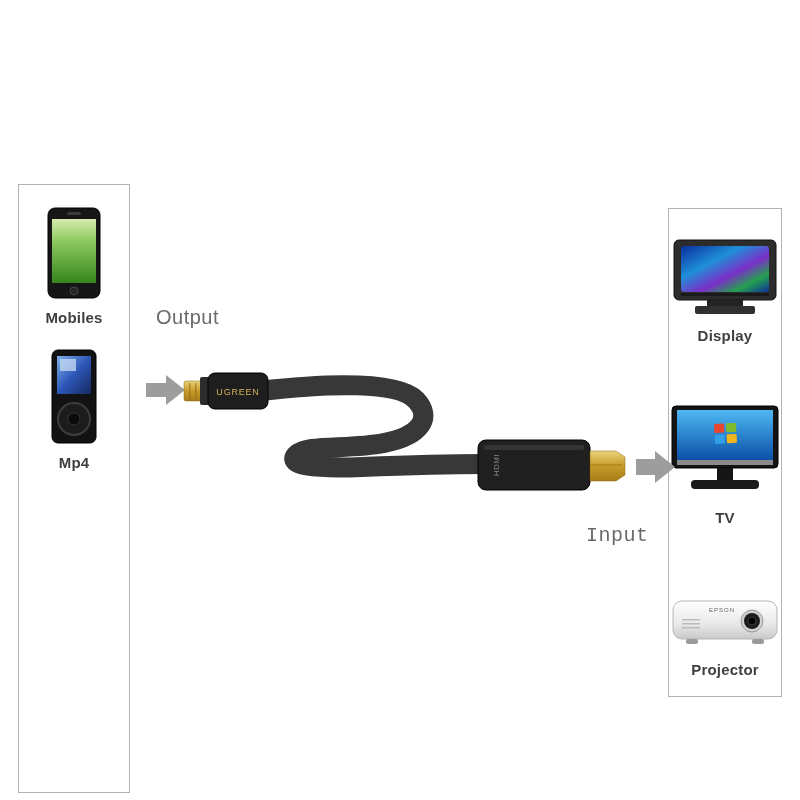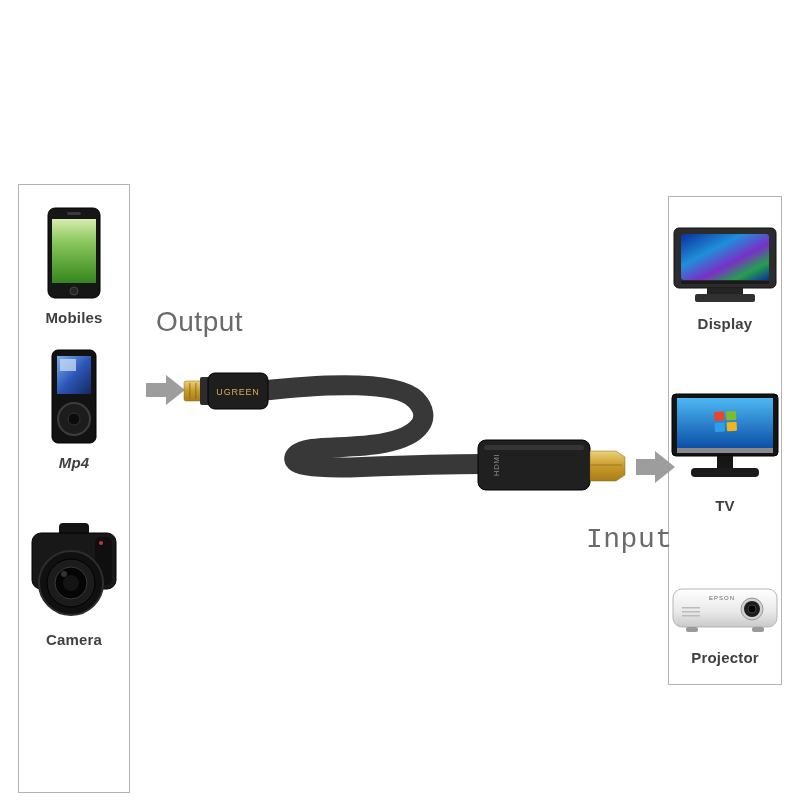--- a/index.html
+++ b/index.html
@@ -1,33 +1,33 @@
 <!DOCTYPE html>
 <html><head>
 <meta charset="utf-8">
 <style>
   * { margin:0; padding:0; box-sizing:border-box; }
   html,body { width:800px; height:800px; background:#ffffff; font-family:"Liberation Sans", sans-serif; overflow:hidden; }
   #stage { position:relative; width:800px; height:800px; background:#fff; }
 
   .device-box { position:absolute; border:1px solid #b3b3b3; background:#fff; }
   #source-box { left:18px; top:184px; width:112px; height:609px; }
-  #target-box { left:668px; top:196px; width:114px; height:489px; }
+  #target-box { left:668px; top:208px; width:114px; height:489px; }
 
   .device { position:absolute; left:0; right:0; display:flex; flex-direction:column; align-items:center; }
   .device-label { font-size:15px; font-weight:600; color:#3f3f3f; margin-top:10px; letter-spacing:0.2px; }
 
   #dev-mobiles   { top:22px; }
-  #dev-mp4       { top:164px;font-style:italic; }
+  #dev-mp4       { top:164px; }
   #dev-camera    { top:338px; }
   #dev-display   { top:30px; }
   #dev-tv        { top:196px; }
   #dev-projector { top:386px; }
 
-  .big-label { position:absolute; font-size:28px; color:#6a6a6a; letter-spacing:0.5px;text-align:center; }
+  .big-label { position:absolute; font-size:20px; color:#6a6a6a; letter-spacing:0.5px;text-align:center; }
   #output-label { left:156px; top:306px; }
   #input-label  { left:586px; top:524px;font-family:Liberation Mono, monospace; }
 
   #cable-layer { position:absolute; left:0; top:0; width:800px; height:800px; }
 </style>
 </head>
 <body>
 
 <div id="stage">
 
@@ -61,34 +61,20 @@
         </defs>
         <rect x="1" y="1" width="44" height="93" rx="6" fill="#121212" stroke="#000"></rect>
         <rect x="6" y="7" width="34" height="38" fill="url(#mp4G)"></rect>
         <rect x="9" y="10" width="16" height="12" fill="#c8dcf4" opacity="0.75"></rect>
         <circle cx="23" cy="70" r="16" fill="#1c1c1c" stroke="#3d3d3d" stroke-width="2"></circle>
         <circle cx="23" cy="70" r="6" fill="#0b0b0b" stroke="#333"></circle>
       </svg>
       <div class="device-label">Mp4</div>
     </div>
 
-    <div id="dev-camera" class="device">
-      <svg width="86" height="98" viewBox="0 0 86 98">
-        <rect x="28" y="0" width="30" height="14" rx="4" fill="#141414"></rect>
-        <rect x="1" y="10" width="84" height="56" rx="9" fill="#181818" stroke="#000"></rect>
-        <rect x="64" y="14" width="17" height="48" rx="6" fill="#0f0f0f"></rect>
-        <circle cx="70" cy="20" r="2" fill="#c0392b"></circle>
-        <circle cx="40" cy="60" r="32" fill="#101010" stroke="#2e2e2e" stroke-width="2"></circle>
-        <circle cx="40" cy="60" r="24" fill="#1c1c1c" stroke="#000"></circle>
-        <circle cx="40" cy="60" r="16" fill="#050505" stroke="#3a3a3a"></circle>
-        <circle cx="40" cy="60" r="8" fill="#141414"></circle>
-        <circle cx="33" cy="51" r="3" fill="#3f3f3f" opacity="0.8"></circle>
-      </svg>
-      <div class="device-label">Camera</div>
-    </div>
 
   </div>
 
   <div id="target-box" class="device-box">
 
     <div id="dev-display" class="device">
       <svg width="104" height="78" viewBox="0 0 104 78">
         <defs>
           <linearGradient id="crtG" x1="0" y1="0" x2="1" y2="1">
             <stop offset="0" stop-color="#0b2f9e"></stop>

